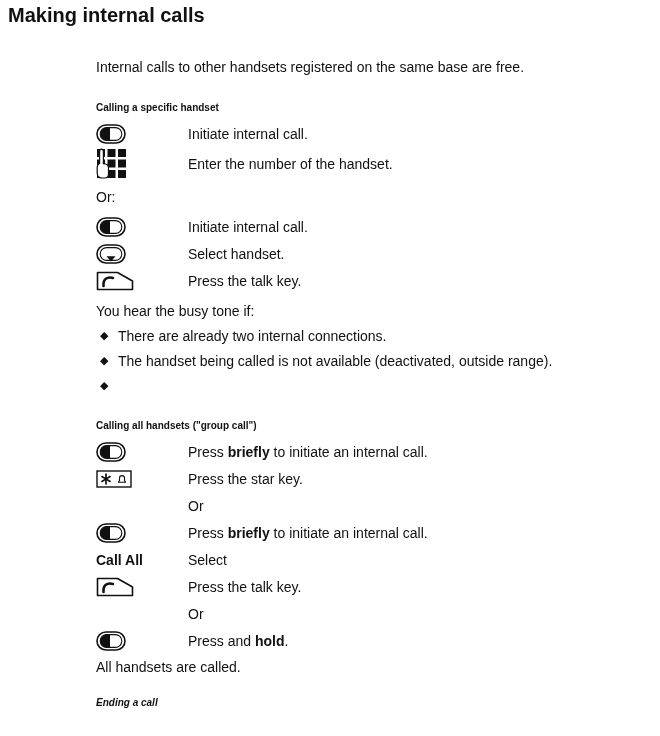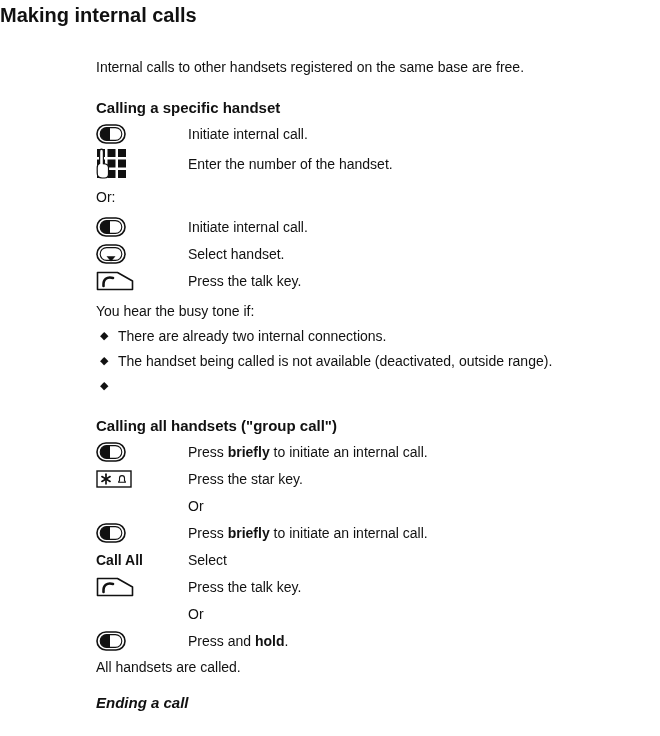--- a/index.html
+++ b/index.html
@@ -5,29 +5,29 @@
   html,body{margin:0;padding:0;}
   body{
     width:660px;height:736px;
     background:#ffffff;
     color:#111111;
     font-family:"Liberation Sans","DejaVu Sans",sans-serif;
     overflow:hidden;
   }
   .page{position:relative;width:660px;height:736px;}
   .page-title{
-    margin:2px 0 0 0;
+    margin:2px 0 0 8px;
     font-size:20px;font-weight:bold;line-height:26px;
     letter-spacing:0;
   }
   .content{margin-left:96px;margin-right:16px;}
   .intro{margin-top:30px;font-size:14px;line-height:18px;}
   .sec-heading{
     margin-top:22px;
-    font-size:15px;font-weight:bold;line-height:20px;
+    font-size:10px;font-weight:bold;line-height:20px;
   }
   .rows{margin-top:2px;}
   .row{display:flex;align-items:center;height:27px;}
   .row-tall{height:33px;}
   .icon-cell{flex:0 0 92px;display:flex;align-items:center;}
   .text-cell{font-size:14px;line-height:18px;white-space:nowrap;}
   .key-label{font-size:14px;font-weight:bold;}
   .or-line{display:flex;align-items:center;height:33px;font-size:14px;}
   .plain-line{display:flex;align-items:center;height:25px;font-size:14px;}
   .lead-line{display:flex;align-items:center;height:25px;margin-top:4px;font-size:14px;text-align:right;}

